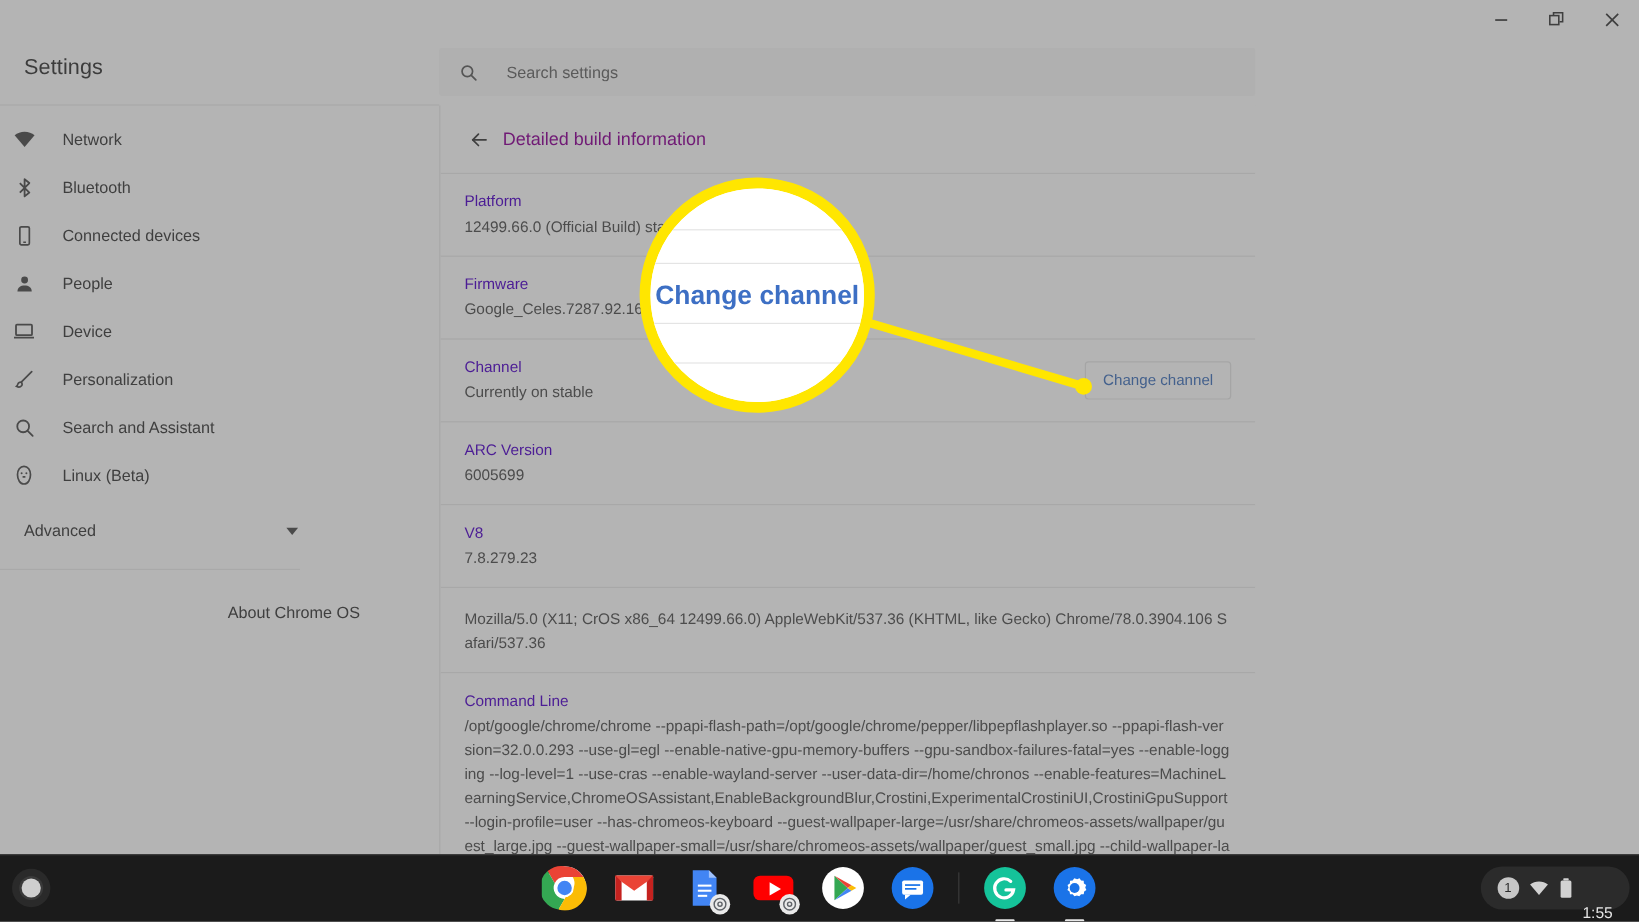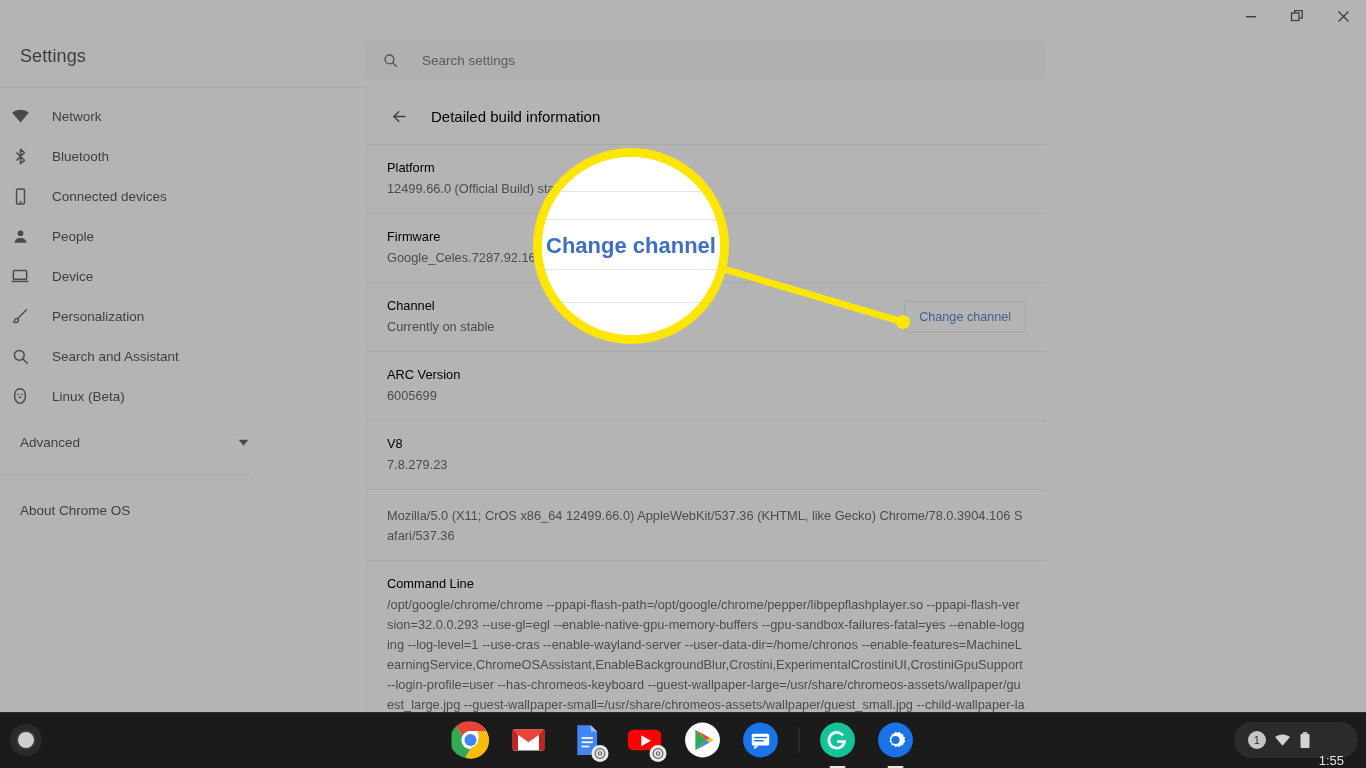--- a/index.html
+++ b/index.html
@@ -81,20 +81,21 @@
     display: flex; align-items: center;
   }
   .nav-sep2 {
     margin: 12px 0 0 0; width: 250px; height: 1px;
     background: #a9a9a9; margin-left: 0px;
   }
   .nav-about {
     display: flex; align-items: center;
     height: 40px; padding-left: 20px; margin-top: 15px;
     cursor: pointer;
+    justify-content: flex-end;
   }
   .nav-about .nav-label { margin-left: 0; }
 
   
   .searchbar {
     position: absolute; top: 40px; left: 366px;
     width: 680px; height: 40px;
     background: #b0b0b0;
     border-radius: 2px;
     display: flex; align-items: center;
@@ -122,33 +123,33 @@
   .card-header {
     height: 56px; display: flex; align-items: center;
     padding-left: 16px;
   }
   .back-arrow {
     width: 32px; height: 32px;
     display: flex; align-items: center; justify-content: center;
     color: #3f3f3f; cursor: pointer;
   }
   .card-title {
-    margin-left: 16px;
-    font-size: 15px; color: #000000;
+    margin-left: 4px;
+    font-size: 15px; color: #701a75;
   }
   .rows { border-top: 1px solid #a8a8a8; }
   .row {
     position: relative;
     padding: 14px 20px 14px 20px;
     border-bottom: 1px solid #a8a8a8;
     min-height: 64px;
   }
   .row:last-child { border-bottom: 0; }
   .row-label {
-    font-size: 12.8px; color: #000000;
+    font-size: 12.8px; color: #4c1d95;
     line-height: 18px;
   }
   .row-value {
     font-size: 12.8px; color: #4c4c4c;
     line-height: 20px; margin-top: 2px;
     word-break: break-all;
     max-width: 642px;
   }
   .row-action {
     position: absolute; right: 20px; top: 50%;

